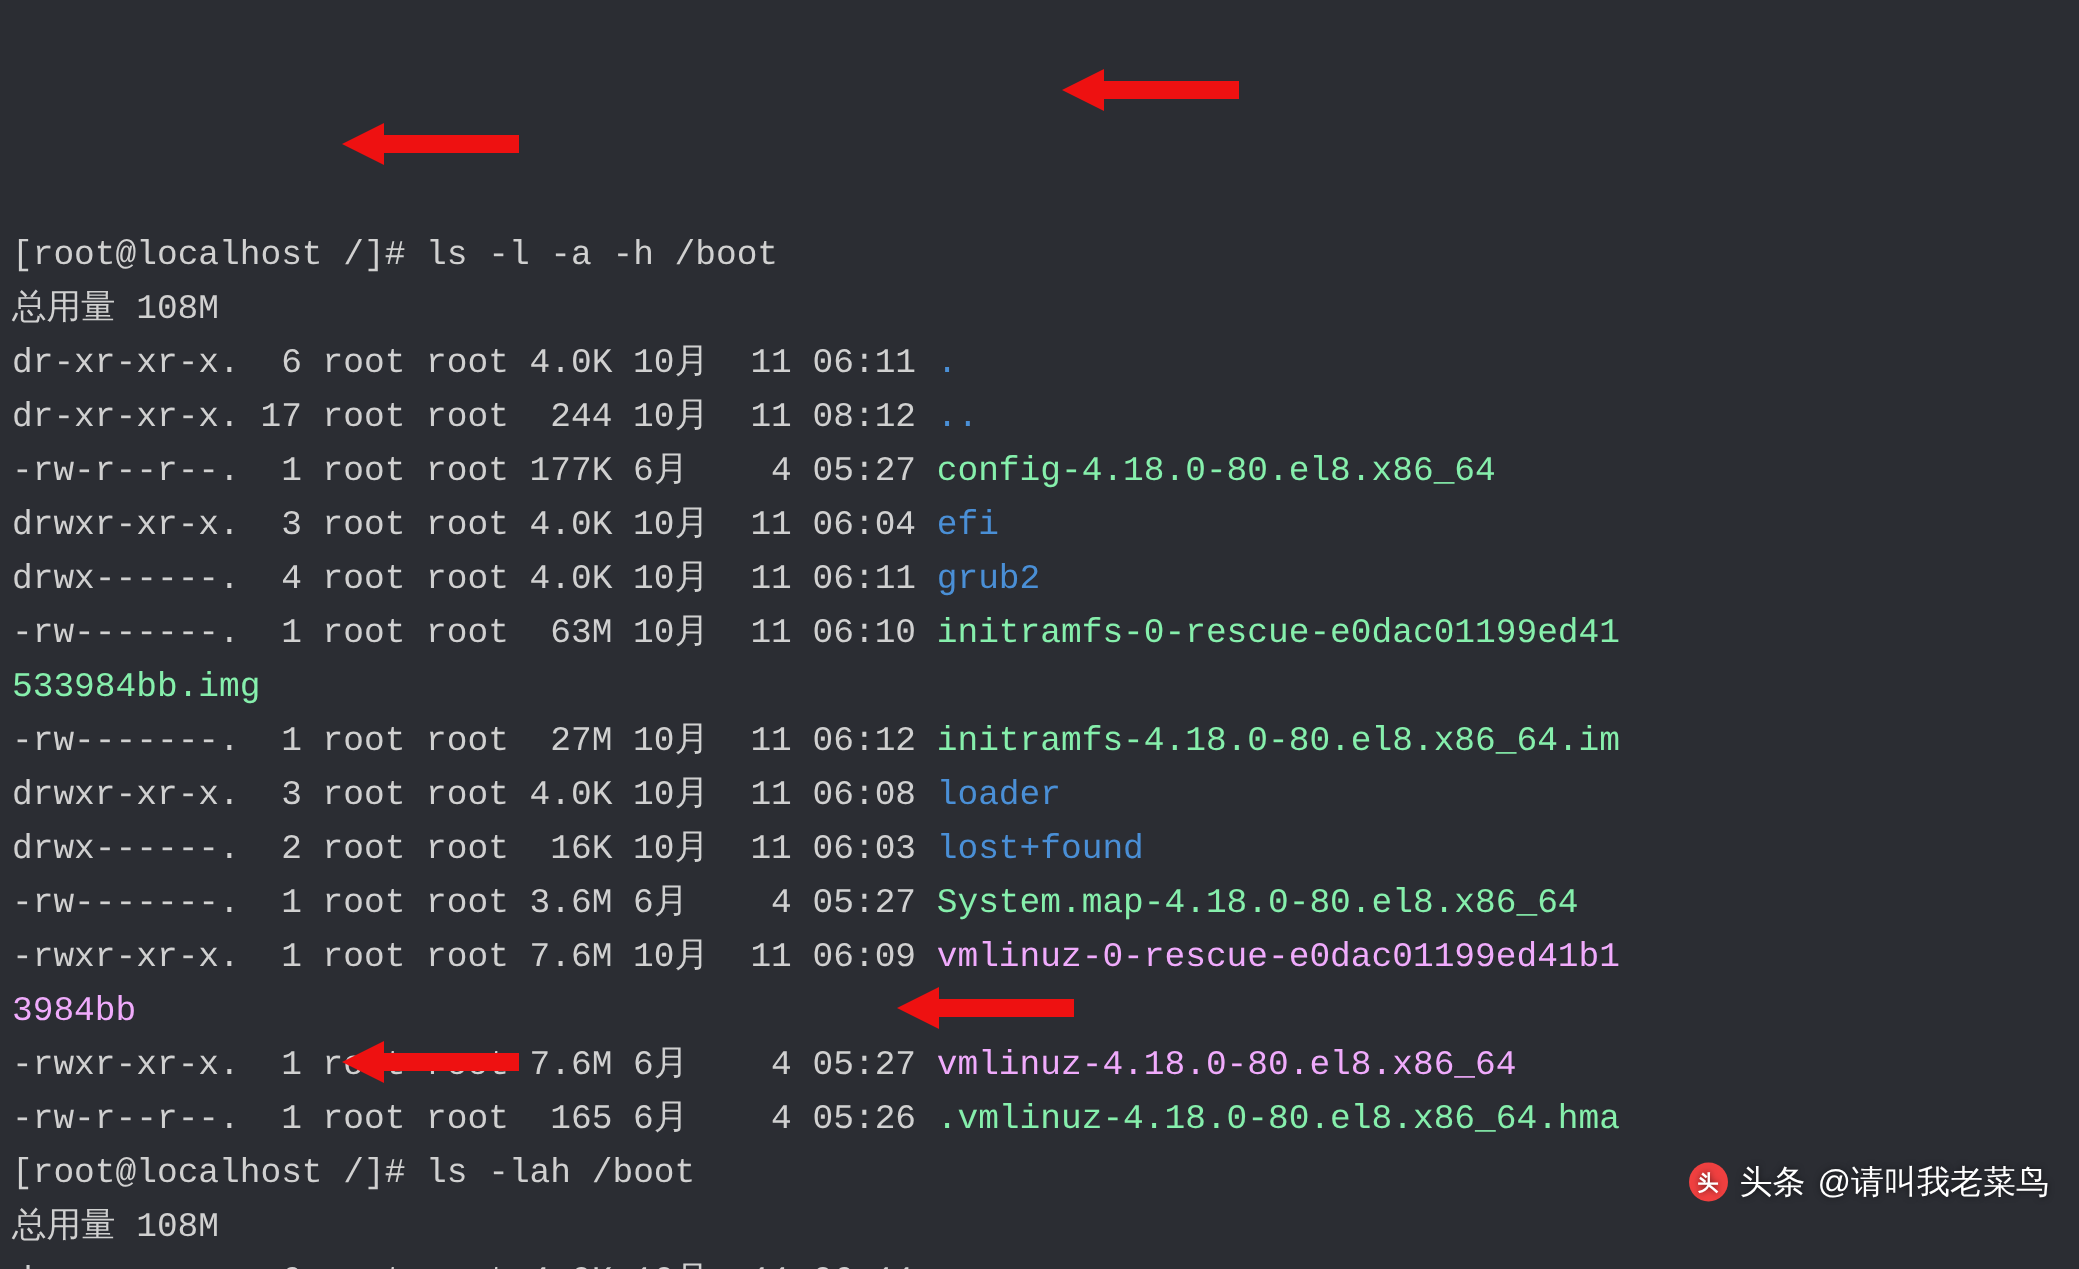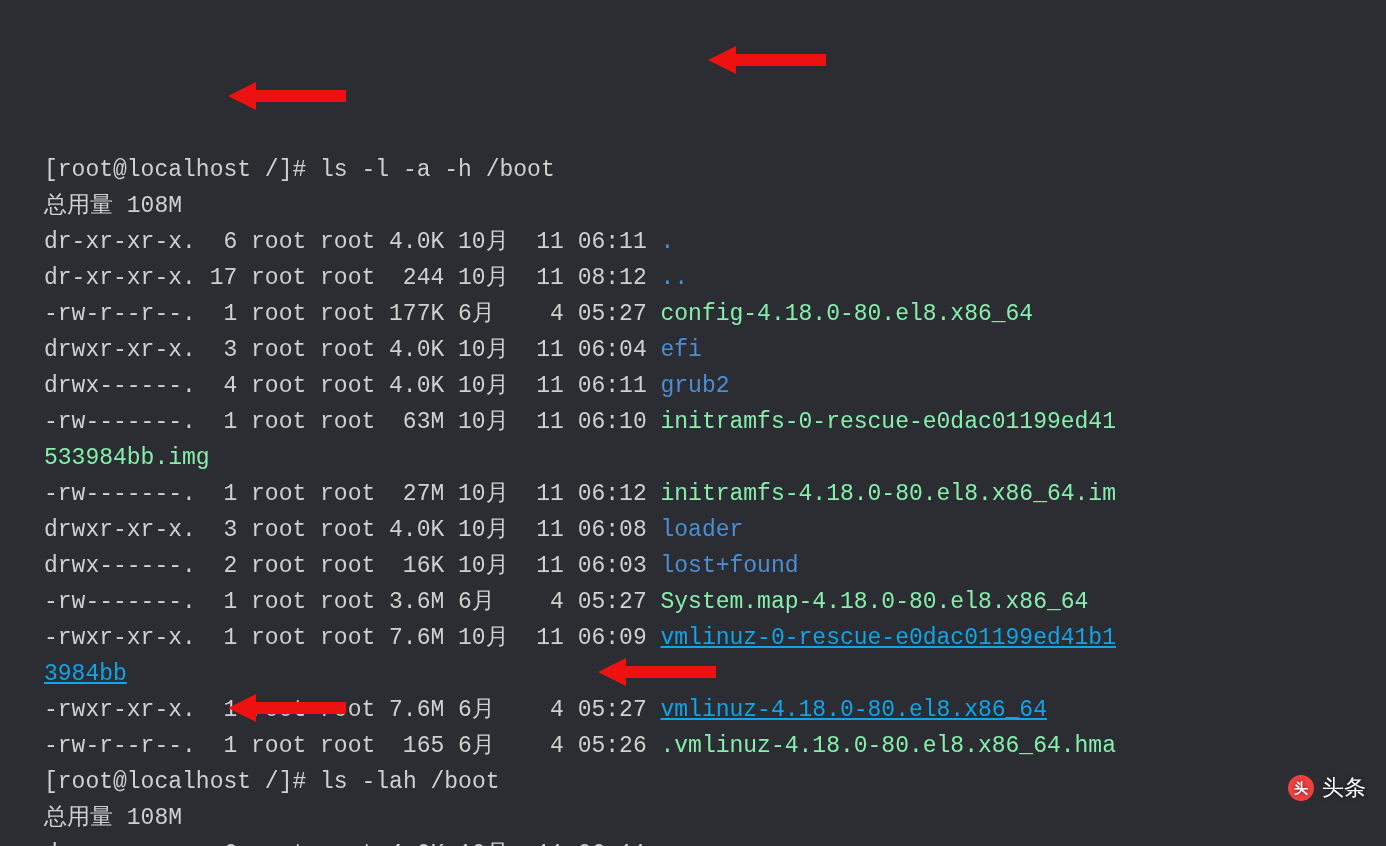--- a/index.html
+++ b/index.html
@@ -13,23 +13,23 @@
     white-space: pre;
     overflow: hidden;
     width: 1386px;
     height: 846px;
     box-sizing: border-box;
     position: relative;
   }
   .prompt { color: #d0d0d0; }
   .cmd    { color: #d0d0d0; }
   .dir    { color: #4a8fd6; }
-  .exec   { color: #0ea5e9; text-decoration: underline; }
+  .exec   { color: #f0abfc; }
   .plain  { color: #86efac; }
-  .line   { display: block; margin-left: 36px; }
+  .line   { display: block; }
 
   .arrow {
     position: absolute;
     width: 120px;
     height: 36px;
     pointer-events: none;
   }
   .arrow svg { width: 100%; height: 100%; }
 
   .watermark {
@@ -76,16 +76,17 @@
 </div>
 <div class="arrow" style="left:200px; top:654px;">
   <svg viewBox="0 0 120 36">
       <polygon points="0,18 28,4 28,12 118,12 118,24 28,24 28,32" fill="#e11"></polygon>
     </svg>
 </div>
 
 <div class="watermark">
   <span class="logo">头</span>
   <span>头条</span>
+  <span>@请叫我老菜鸟</span>
 </div>
 
 
 
 
 </body></html>

